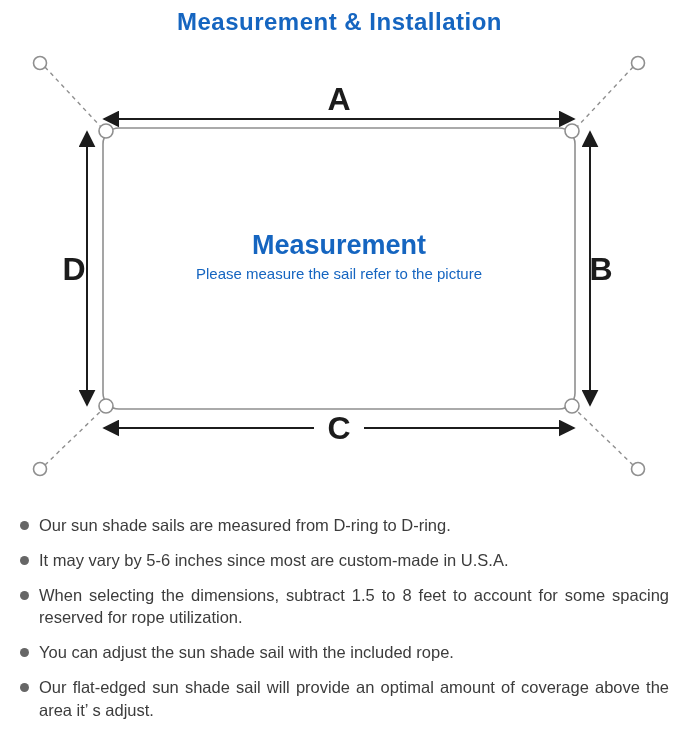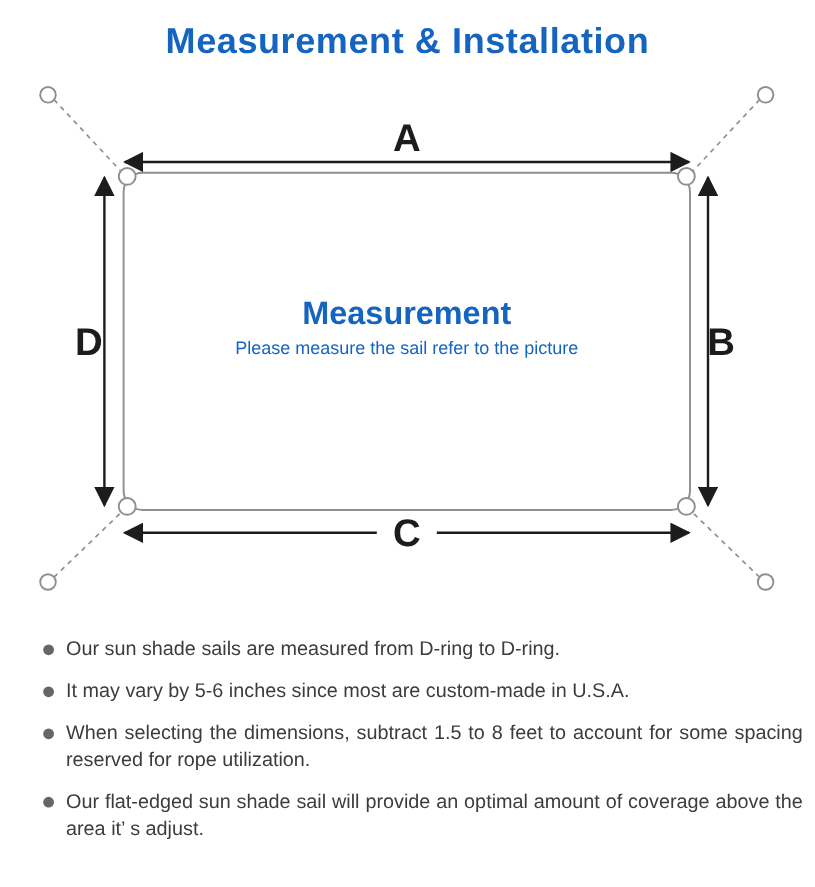--- a/index.html
+++ b/index.html
@@ -11,23 +11,23 @@
   }
   *{box-sizing:border-box;}
   html,body{margin:0;padding:0;}
   body{
     width:679px;height:739px;
     background:#ffffff;
     font-family:"Liberation Sans", sans-serif;
     overflow:hidden;
   }
   .page-title{
-    margin:18px 0 2px 0;
+    margin:8px 0 2px 0;
     text-align:center;
-    font-size:30px;
+    font-size:24px;
     font-weight:700;
     color:var(--accent);
     letter-spacing:0.5px;
   }
   .diagram-wrap{
     width:679px;
     height:462px;
     margin-top:2px;
   }
   
@@ -35,21 +35,21 @@
   .ring{fill:#ffffff;stroke:var(--line);stroke-width:1.6;}
   .sail{fill:#ffffff;stroke:var(--line);stroke-width:1.6;}
   .arrow{stroke:var(--dark);stroke-width:2;fill:none;}
   .ah{fill:var(--dark);}
   .dimlabel{font-family:"Liberation Sans", sans-serif;font-size:32px;font-weight:700;fill:var(--dark);text-anchor:middle;}
   .ctitle{font-family:"Liberation Sans", sans-serif;font-size:27px;font-weight:700;fill:var(--accent);text-anchor:middle;}
   .csub{font-family:"Liberation Sans", sans-serif;font-size:15px;fill:var(--accent);text-anchor:middle;}
   
   .notes{
     list-style:none;
-    margin:14px 0 0 16px;
+    margin:14px 0 0 0;
     padding:0 10px 0 20px;
   }
   .notes li{
     display:flex;
     align-items:flex-start;
     margin-bottom:12px;
     color:var(--text);
     font-size:16.5px;
     line-height:1.38;
   }
@@ -119,15 +119,19 @@
   <li>
     <span class="dot"></span>
     <span class="note-text">It may vary by 5-6 inches since most are custom-made in U.S.A.</span>
   </li>
   <li>
     <span class="dot"></span>
     <span class="note-text">When selecting the dimensions, subtract 1.5 to 8 feet to account for some spacing reserved for rope utilization.</span>
   </li>
   <li>
     <span class="dot"></span>
+    <span class="note-text">You can adjust the sun shade sail with the included rope.</span>
+  </li>
+  <li>
+    <span class="dot"></span>
     <span class="note-text">Our flat-edged sun shade sail will provide an optimal amount of coverage above the area it’ s adjust.</span>
   </li>
 </ul>
 
 </body></html>

